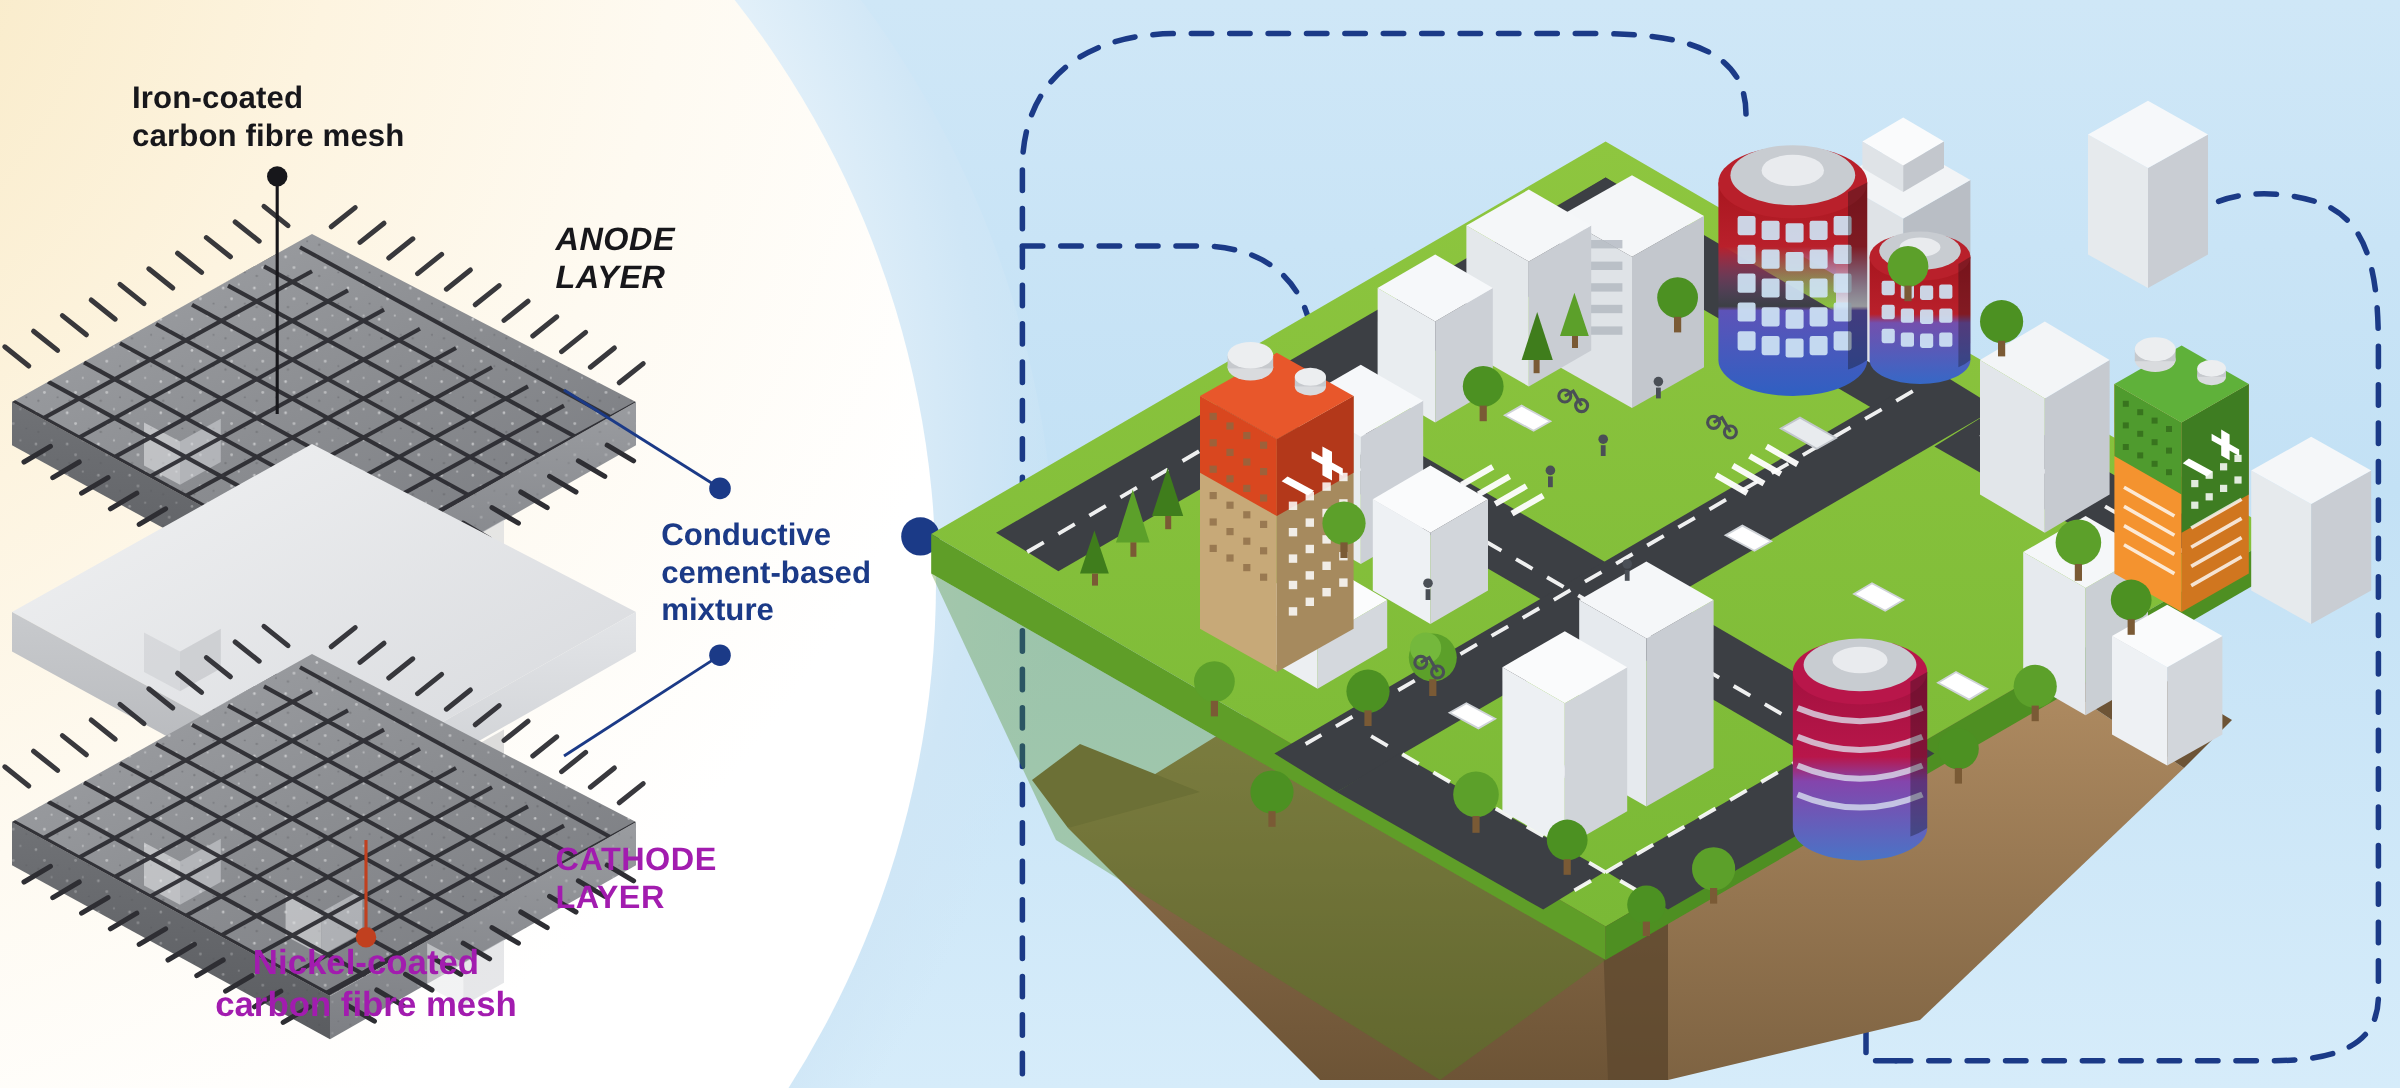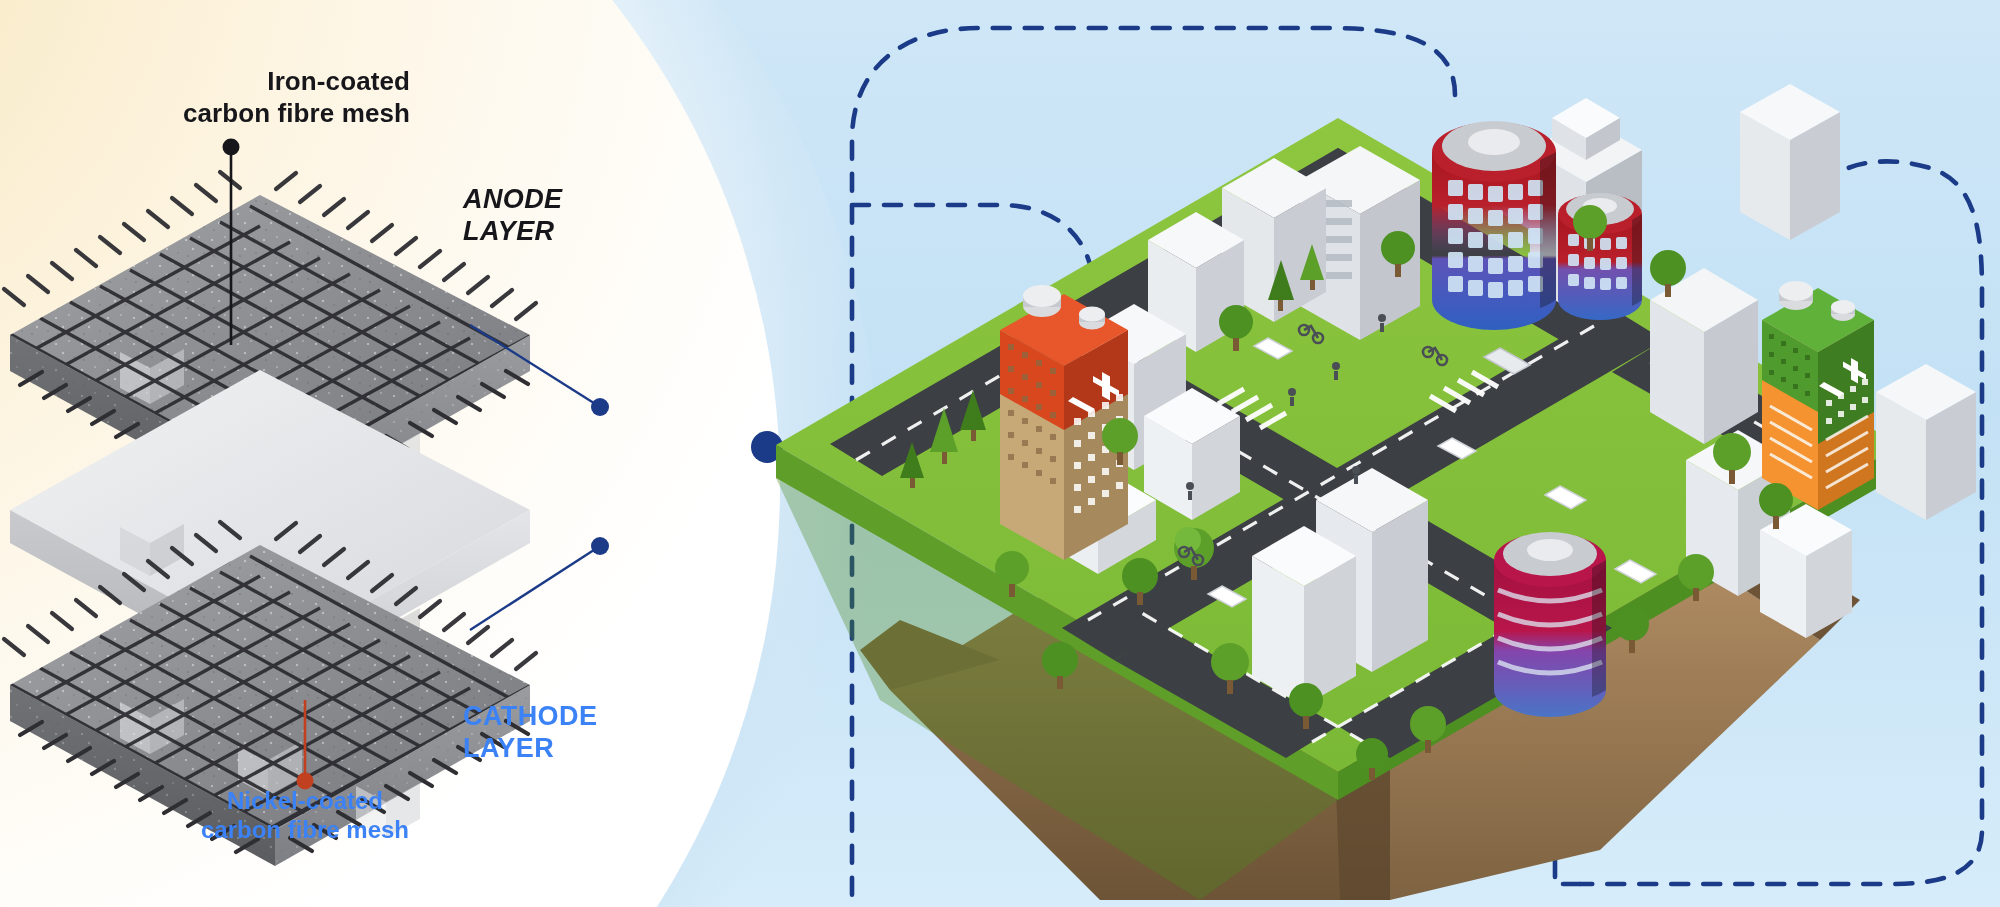--- a/index.html
+++ b/index.html
@@ -24,27 +24,27 @@
   .bg-left {
     position:absolute; left:-790px; top:-300px; width:1570px; height:1570px;
     border-radius:50%;
     background:radial-gradient(circle at 30% 12%, #f6e4b8 0%, #f9ebc9 16%, #fdf4e0 34%, #fefaf1 50%, #ffffff 68%, #ffffff 100%);
   }
 
   
   .lbl { position:absolute; white-space:pre-line; }
   .lbl-dark { color:#17171b; font-weight:700; }
   .lbl-navy { color:#1b3a87; font-weight:700; }
-  .lbl-red  { color:#3b82f6; font-weight:700; }
-
-  #lab-iron { left:110px; top:66px; width:300px; text-align:right; font-size:26px; line-height:1.22; letter-spacing:.1px; }
+  .lbl-red  { color:#a21caf; font-weight:700; }
+
+  #lab-iron { left:110px; top:66px; width:300px; text-align:left; font-size:26px; line-height:1.22; letter-spacing:.1px; }
   #lab-anode { left:463px; top:183px; font-size:27px; line-height:1.2; letter-spacing:.4px;font-style:italic; }
   #lab-cond { left:551px; top:430px; font-size:26px; line-height:1.22; }
   #lab-cathode { left:463px; top:700px; font-size:27px; line-height:1.2; letter-spacing:.4px; }
-  #lab-nickel { left:155px; top:786px; width:300px; text-align:center; font-size:24px; line-height:1.22; }
+  #lab-nickel { left:155px; top:786px; width:300px; text-align:center; font-size:29px; line-height:1.22; }
 
   svg { position:absolute; left:0; top:0; overflow:visible; }
   #art-left { width:2000px; height:907px; }
   #art-right { width:2000px; height:907px; }
 </style>
 </head>
 <body>
 
 <div id="stage">
 
@@ -314,20 +314,23 @@
         <line x1="305" y1="700" x2="305" y2="778" stroke="#c1401f" stroke-width="2.6"></line>
         <circle cx="305" cy="781" r="8.5" fill="#c1401f"></circle>
       </g>
     </g>
   </svg>
 
   <div class="lbl lbl-dark" id="lab-iron">Iron-coated
 carbon fibre mesh</div>
   <div class="lbl lbl-dark" id="lab-anode">ANODE
 LAYER</div>
+  <div class="lbl lbl-navy" id="lab-cond">Conductive
+cement-based
+mixture</div>
   <div class="lbl lbl-red" id="lab-cathode">CATHODE
 LAYER</div>
   <div class="lbl lbl-red" id="lab-nickel">Nickel-coated
 carbon fibre mesh</div>
 
   <svg id="art-right" viewBox="0 0 2000 907">
     <defs>
       <linearGradient id="grassT" x1="0" y1="0" x2="0" y2="1">
         <stop offset="0" stop-color="#8ec63f"></stop>
           <stop offset="1" stop-color="#7ab936"></stop>

